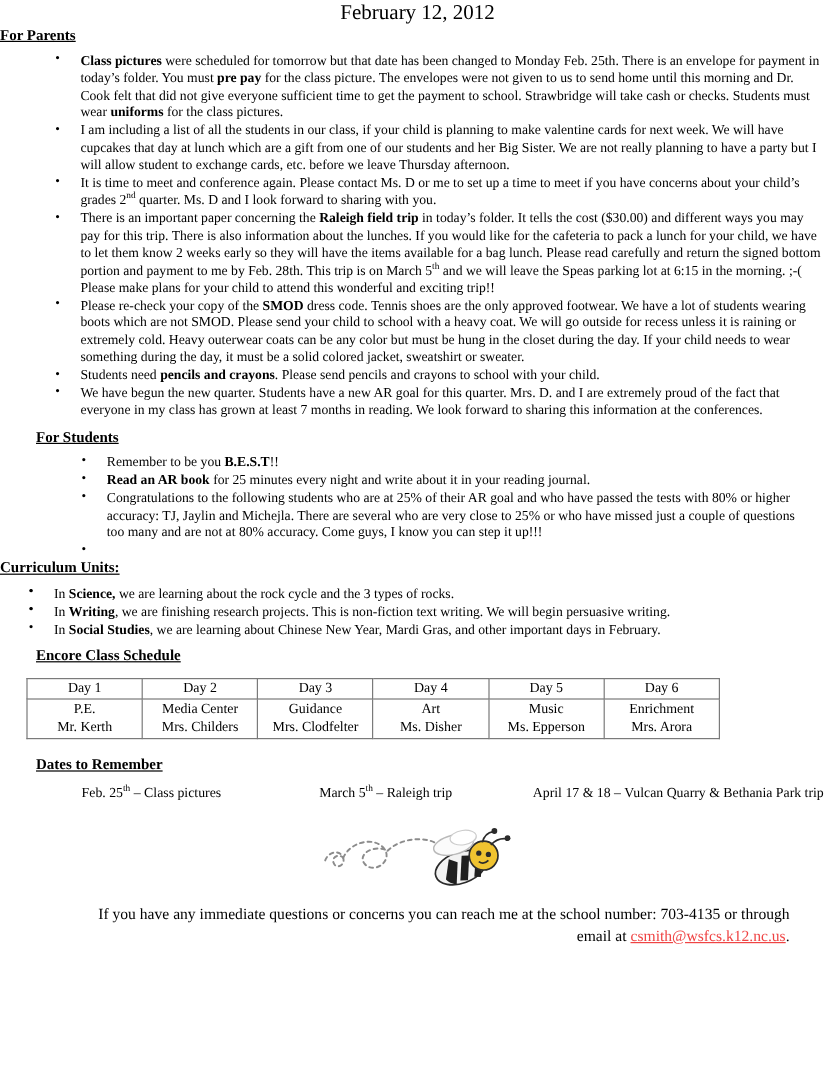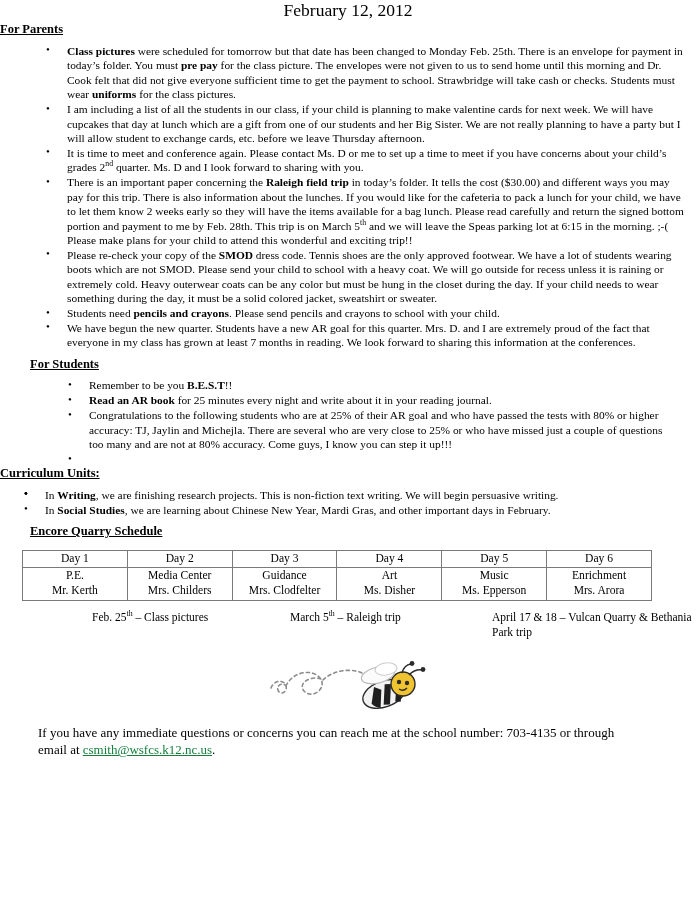--- a/index.html
+++ b/index.html
@@ -82,54 +82,54 @@
   ul.curriculum > li {
     padding-left: 21px;
   }
   li.empty { height: 13px; }
   b, strong { font-weight: bold; }
   sup { font-size: 0.68em; vertical-align: super; line-height: 0; }
 
   table.encore {
     border-collapse: collapse;
     margin: 10px auto 0 22px;
-    width: 630px;
+    width: 578px;
     table-layout: fixed;
   }
   table.encore td {
     border: 1px solid #7a7a7a;
     text-align: center;
     font-size: 11.6px;
     line-height: 1.33;
     padding: 0px 2px 1px 2px;
     vertical-align: top;
   }
   table.encore td.head {
     padding-bottom: 1px;
   }
   table.encore td .line2 { display: block; }
 
   .dates-row {
     display: flex;
     margin: 9px 0 0 0;
-    padding-left: 92px;
+    padding-left: 68px;
     font-size: 11.5px;
     line-height: 1.3;
   }
   .dates-row .d1 { width: 198px; }
   .dates-row .d2 { width: 178px; }
-  .dates-row .d3 { flex: 1; margin-left: 24px; }
+  .dates-row .d3 { flex: 1; }
 
   .bee-wrap {
     text-align: center;
     margin-top: 18px;
     height: 58px;
   }
   .footer-text {
-    text-align: left;
+    text-align: right;
     font-size: 13px;
     line-height: 1.34;
     margin: 8px 38px 0 38px;
   }
   .email-link {
     color: #1010dd;
     text-decoration: underline;
   }
 </style>
 </head>
@@ -157,27 +157,27 @@
       <li><span class="bullet">•</span><span><span>Remember to be you </span><b>B.E.S.T</b><span>!!</span></span></li>
       <li><span class="bullet">•</span><span><b>Read an AR book</b><span> for 25 minutes every night and write about it in your reading journal.</span></span></li>
       <li><span class="bullet">•</span><span><span>Congratulations to the following students who are at 25% of their AR goal and who have passed the tests with 80% or higher accuracy:  TJ, Jaylin and Michejla.  There are several who are very close to 25% or who have missed just a couple of questions too many and are not at 80% accuracy.  Come guys, I know you can step it up!!!</span></span></li>
       <li class="empty"><span class="bullet">•</span><span></span></li>
     </ul>
 
   <div class="section-head">Curriculum Units:</div>
 
   <ul class="curriculum">
       <li><span class="bullet">•</span></li>
-      <li><span class="bullet">•</span></li>
+      <li><span class="bullet">•</span><span><span>In </span><b>Science,</b><span> we are learning about the rock cycle and the 3 types of rocks.</span></span></li>
       <li><span class="bullet">•</span></li>
       <li><span class="bullet">•</span><span><span>In </span><b>Writing</b><span>, we are finishing research projects.  This is non-fiction text writing.  We will begin persuasive writing.</span></span></li>
       <li><span class="bullet">•</span><span><span>In </span><b>Social Studies</b><span>, we are learning about Chinese New Year, Mardi Gras, and other important days in February.</span></span></li>
     </ul>
 
-  <div class="section-head sp-top">Encore Quarry Schedule</div>
+  <div class="section-head sp-top">Encore Class Schedule</div>
 
   <table class="encore">
     <tbody>
       <tr id="encore-head-row">
           <td class="head">Day 1</td>
           <td class="head">Day 2</td>
           <td class="head">Day 3</td>
           <td class="head">Day 4</td>
           <td class="head">Day 5</td>
           <td class="head">Day 6</td>
@@ -204,20 +204,21 @@
             <span class="line2">Ms. Epperson</span>
           </td>
           <td>
             <span class="line2">Enrichment</span>
             <span class="line2">Mrs. Arora</span>
           </td>
         </tr>
     </tbody>
   </table>
 
+  <div class="section-head sp-top" style="margin-top:14px;">Dates to Remember</div>
 
   <div class="dates-row">
     <div class="d1"><span>Feb. 25</span><sup>th</sup><span> – Class pictures</span></div>
     <div class="d2"><span>March 5</span><sup>th</sup><span> – Raleigh trip</span></div>
     <div class="d3"><span>April 17 &amp; 18 – Vulcan Quarry &amp; Bethania Park trip</span></div>
   </div>
 
   <div class="bee-wrap">
     <svg width="160" height="58" viewBox="0 0 160 58">
       <g fill="none" stroke="#8c8c8c" stroke-width="1.6" stroke-dasharray="3.2,3.2" stroke-linecap="round">
@@ -239,16 +240,16 @@
         <circle cx="144" cy="5.5" r="2.4" fill="#2b2b2b"></circle>
         <circle cx="155" cy="11.5" r="2.4" fill="#2b2b2b"></circle>
         <ellipse cx="110" cy="17" rx="17" ry="8" transform="rotate(-14 110 17)" fill="#fbfbfb" stroke="#b9b9b9" stroke-width="1.2"></ellipse>
         <ellipse cx="118" cy="11" rx="11" ry="6" transform="rotate(-8 118 11)" fill="#ffffff" stroke="#cccccc" stroke-width="1"></ellipse>
       </g>
     </svg>
   </div>
 
   <div class="footer-text">
     <span>If you have any immediate questions or concerns you can reach me at the school number: 703-4135 or through</span><br>
-    <span>email at </span><a class="email-link" href="#" style="color: #15803d;">csmith@wsfcs.k12.nc.us</a><span>.</span>
+    <span>email at </span><a class="email-link" href="#" style="color: #ef4444;">csmith@wsfcs.k12.nc.us</a><span>.</span>
   </div>
 
 </div>
 
 </body></html>

